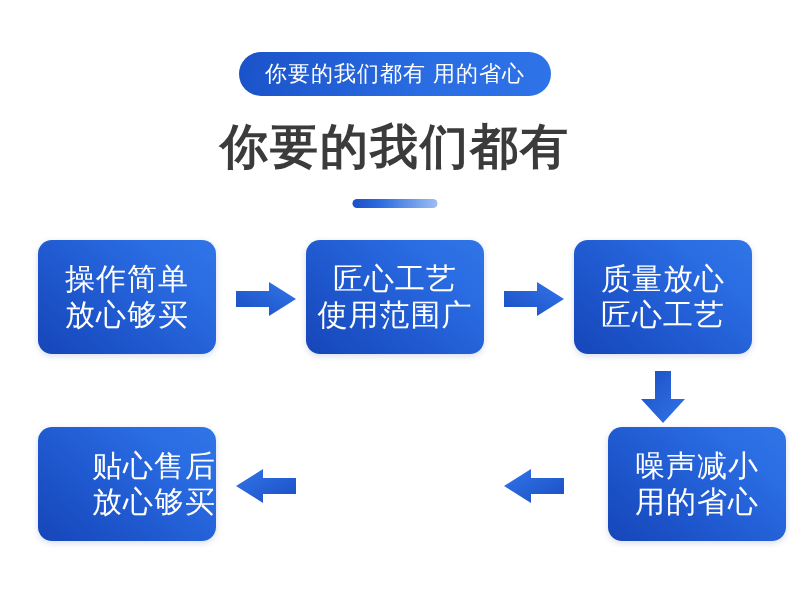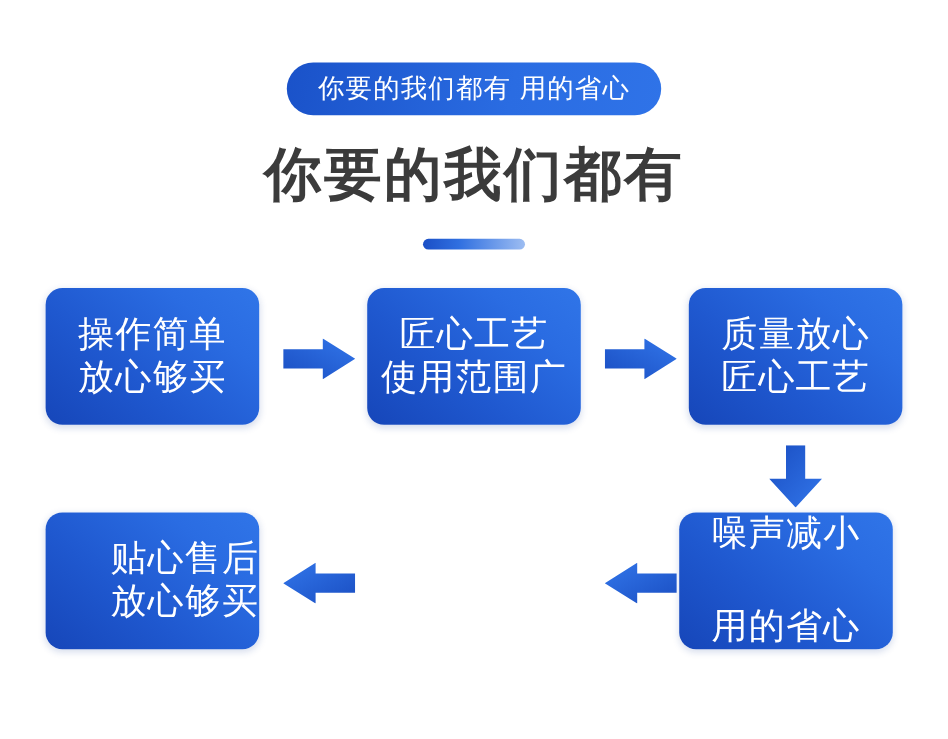--- a/index.html
+++ b/index.html
@@ -97,21 +97,21 @@
     letter-spacing: 1px;
     white-space: nowrap;
     font-weight: 400;
   }
 
   
   .card.c1 { left: 38px;  top: 240px; }
   .card.c2 { left: 306px; top: 240px; }
   .card.c3 { left: 574px; top: 240px; }
   
-  .card.c4 { left: 566px; top: 427px; justify-content: space-between; }
+  .card.c4 { left: 608px; top: 427px; }
   .card.c5 { left: 306px; top: 427px; }
   .card.c6 { left: 38px;  top: 427px; align-items: flex-end; }
 
   
   .arrow {
     position: absolute;
   }
   .arrow svg { display: block; }
 
   .arrow.a1 { left: 236px; top: 282px; }   

